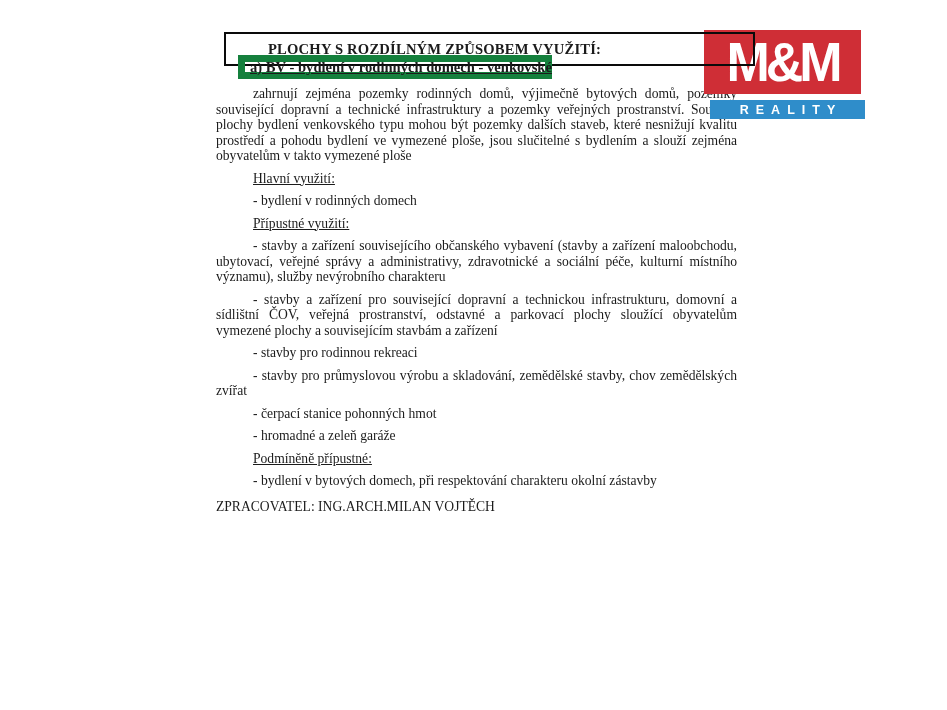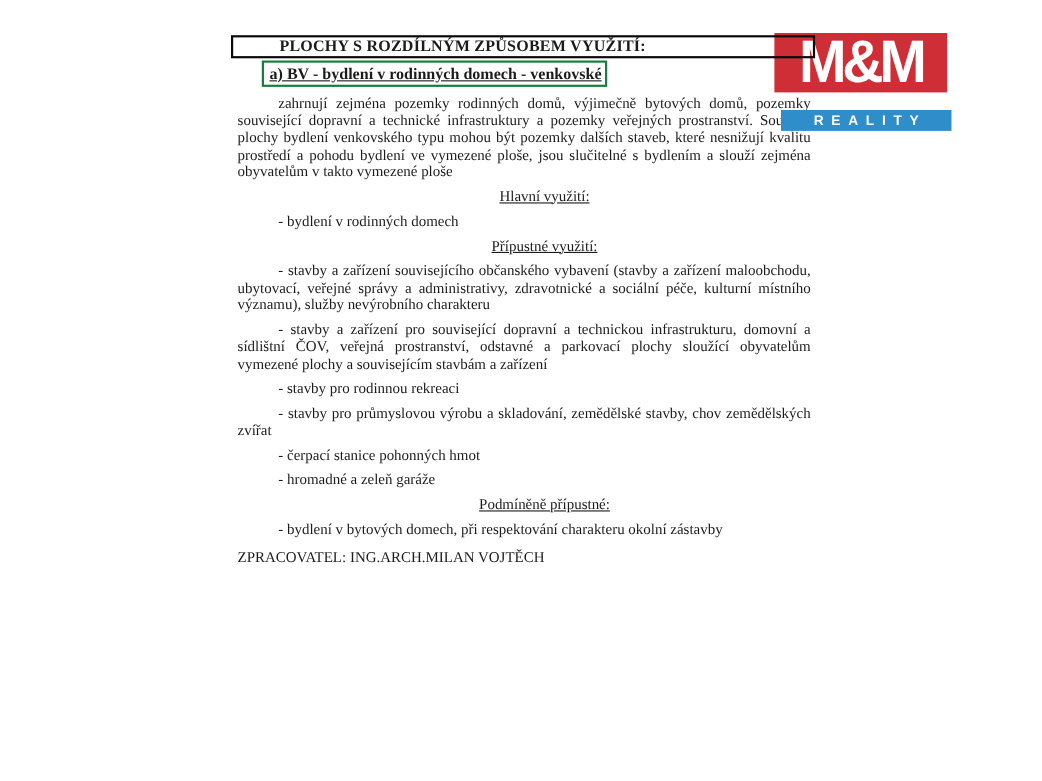--- a/index.html
+++ b/index.html
@@ -10,60 +10,60 @@
     height: 710px;
     background: #ffffff;
     overflow: hidden;
     font-family: "Liberation Serif", "DejaVu Serif", serif;
     color: #1b1b1b;
   }
 
   
   .title-box {
     position: absolute;
-    left: 210px; top: 32px;
-    width: 531px; height: 21px;
+    left: 224px; top: 32px;
+    width: 531px; height: 34px;
     border: 2px solid #0a0a0a;
     background: transparent;
     z-index: 3;
     display: flex;
     align-items: center;
   }
   .title-box span {
     padding-left: 42px;
     font-size: 14.6px;
     font-weight: bold;
     letter-spacing: 0.2px;
     white-space: nowrap;
   }
 
   
   .subtitle-box {
     position: absolute;
     left: 238px; top: 55px;
     width: 314px; height: 24px;
-    border: 2px solid #15803d;
+    border: 7px solid #15803d;
     background: transparent;
     z-index: 3;
     display: flex;
-    align-items: flex-end;
+    align-items: center;
   }
   .subtitle-box span {
     padding-left: 5px;
     font-size: 14.6px;
     font-weight: bold;
     text-decoration: underline;
     white-space: nowrap;
   }
 
   
   .logo { position: absolute; left: 704px; top: 30px; z-index: 2; font-family: "Liberation Sans", "DejaVu Sans", sans-serif; }
   .logo-red {
     position: absolute; left: 0; top: 0;
-    width: 157px; height: 54px;
+    width: 157px; height: 64px;
     display: flex; align-items: center; justify-content: center;
     overflow: hidden;
   }
   .logo-red span {
     color: #ffffff;
     font-weight: bold;
     font-size: 52px;
     letter-spacing: -4px;
     line-height: 54px;
     transform: scaleY(1.05);
@@ -90,21 +90,21 @@
     width: 521px;
     z-index: 1;
   }
   .para {
     font-size: 13.6px;
     line-height: 15.5px;
     text-align: justify;
     text-indent: 37px;
     margin-bottom: 7px;
   }
-  .heading { text-align: center; }
+  .heading { text-align: left; }
   .heading span { text-decoration: underline; }
   .footer-line {
     font-size: 13.6px;
     line-height: 15.5px;
     text-indent: 0;
     margin-top: 10px;
     text-align: left;
   }
 </style>
 </head>

